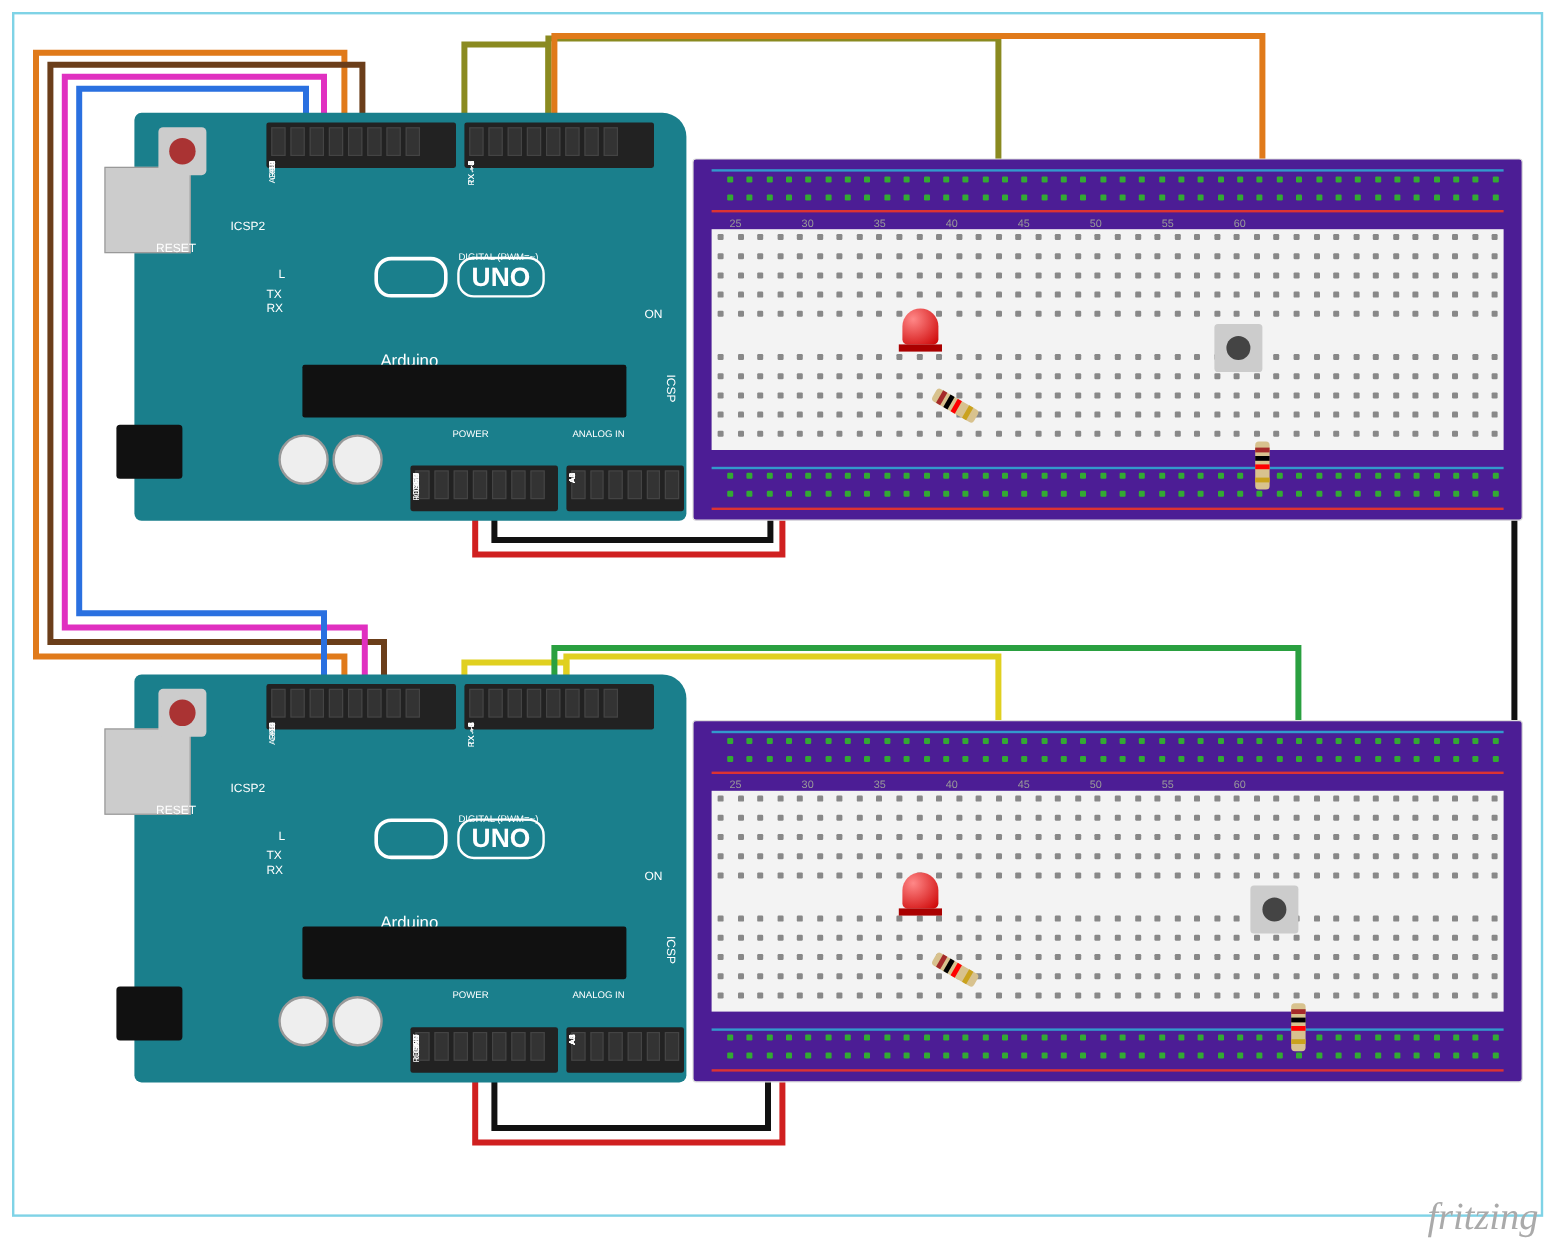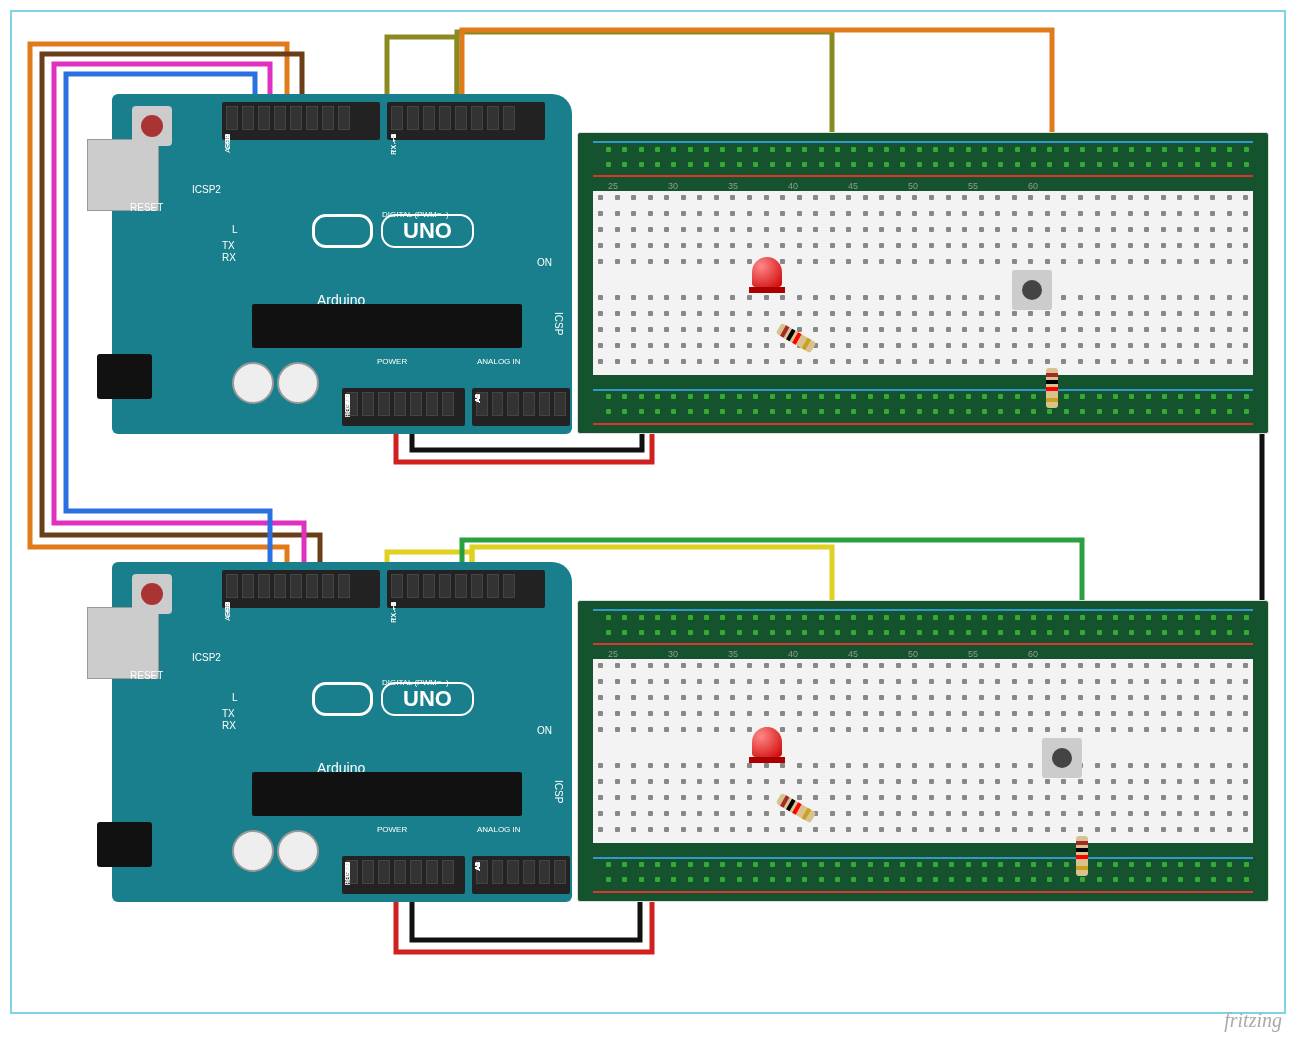--- a/index.html
+++ b/index.html
@@ -18,30 +18,30 @@
     width: 1272px;
     height: 1000px;
     border: 2px solid #7fd3e6;
     background: #fff;
   }
   .watermark {
     position: absolute;
     bottom: 8px;
     right: 18px;
     color: #aaa;
-    font-size: 20px;
+    font-size: 32px;
     font-family: Georgia, serif;
     font-style: italic;
   }
   
   .breadboard {
     position: absolute;
     width: 690px;
     height: 300px;
-    background: #14532d;
+    background: #4c1d95;
     border: 1px solid #ddd;
     border-radius: 3px;
   }
   .bb-rail {
     position: absolute;
     left: 15px;
     right: 15px;
     height: 36px;
     display: flex;
     flex-direction: column;
@@ -165,21 +165,21 @@
   }
   .logo .infinity {
     width: 55px;
     height: 28px;
     border: 3px solid #fff;
     border-radius: 14px;
     position: relative;
   }
   .logo .uno {
     border: 2px solid #fff;
-    padding: 2px 20px;
+    padding: 2px 10px;
     border-radius: 14px;
   }
   .chip {
     position: absolute;
     left: 140px;
     top: 210px;
     width: 270px;
     height: 44px;
     background: #111;
     border-radius: 2px;

